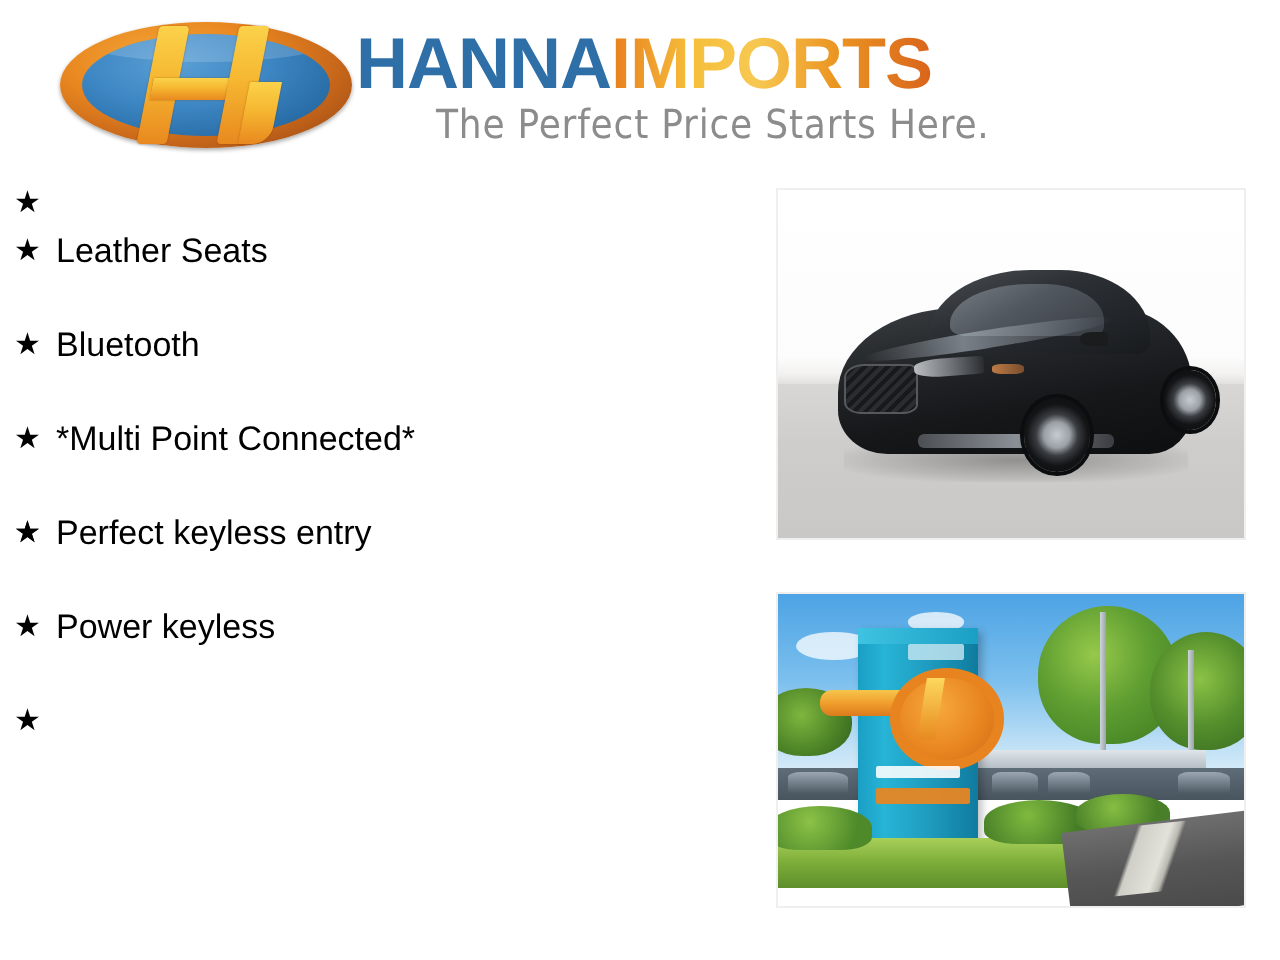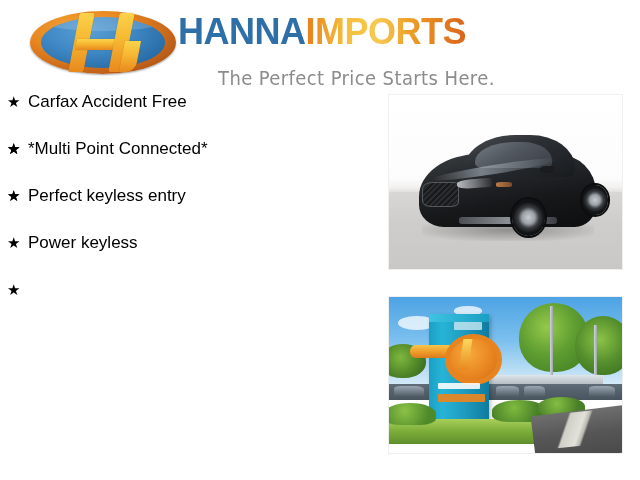--- a/index.html
+++ b/index.html
@@ -85,21 +85,20 @@
   }
   #logo-tagline {
     position: absolute;
     left: 218px; top: 50px;
     font-size: 20px;
     color: #8c8c8c;
     letter-spacing: 0.4px;
     white-space: nowrap;
     font-family: "DejaVu Sans", sans-serif;
     font-stretch: condensed;
-    margin-top: 16px;
   }
 
   
   #feature-list {
     position: absolute;
     left: 0; top: 90px;
     width: 375px;
     list-style: none;
     margin: 0;
     padding: 0;
@@ -244,29 +243,30 @@
 
   <div id="logo-wordmark"><span id="word-hanna">HANNA</span><span id="word-imports">IMPORTS</span></div>
 
   <div id="logo-tagline">The Perfect Price Starts Here.</div>
 </div>
 
 <ul id="feature-list">
 
   <li class="feature-item">
     <span class="feature-bullet">★</span>
-    <span>Carfax Accident Free</span>
-  </li>
-
-  <li class="feature-item">
-    <span class="feature-bullet">★</span>
-  </li>
-
-  <li class="feature-item">
-    <span class="feature-bullet">★</span>
+  </li>
+
+  <li class="feature-item">
+    <span class="feature-bullet">★</span>
+    <span>Leather Seats</span>
+  </li>
+
+  <li class="feature-item">
+    <span class="feature-bullet">★</span>
+    <span>Bluetooth</span>
   </li>
 
   <li class="feature-item">
     <span class="feature-bullet">★</span>
     <span>*Multi Point Connected*</span>
   </li>
 
   <li class="feature-item">
     <span class="feature-bullet">★</span>
   </li>

